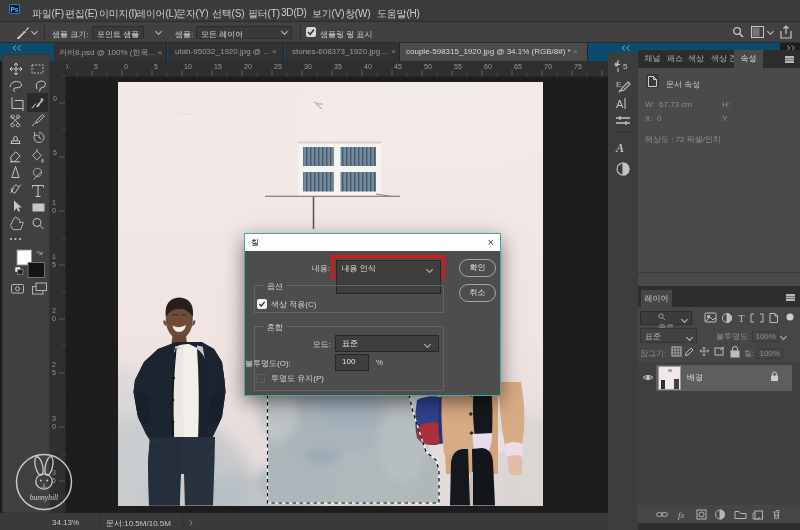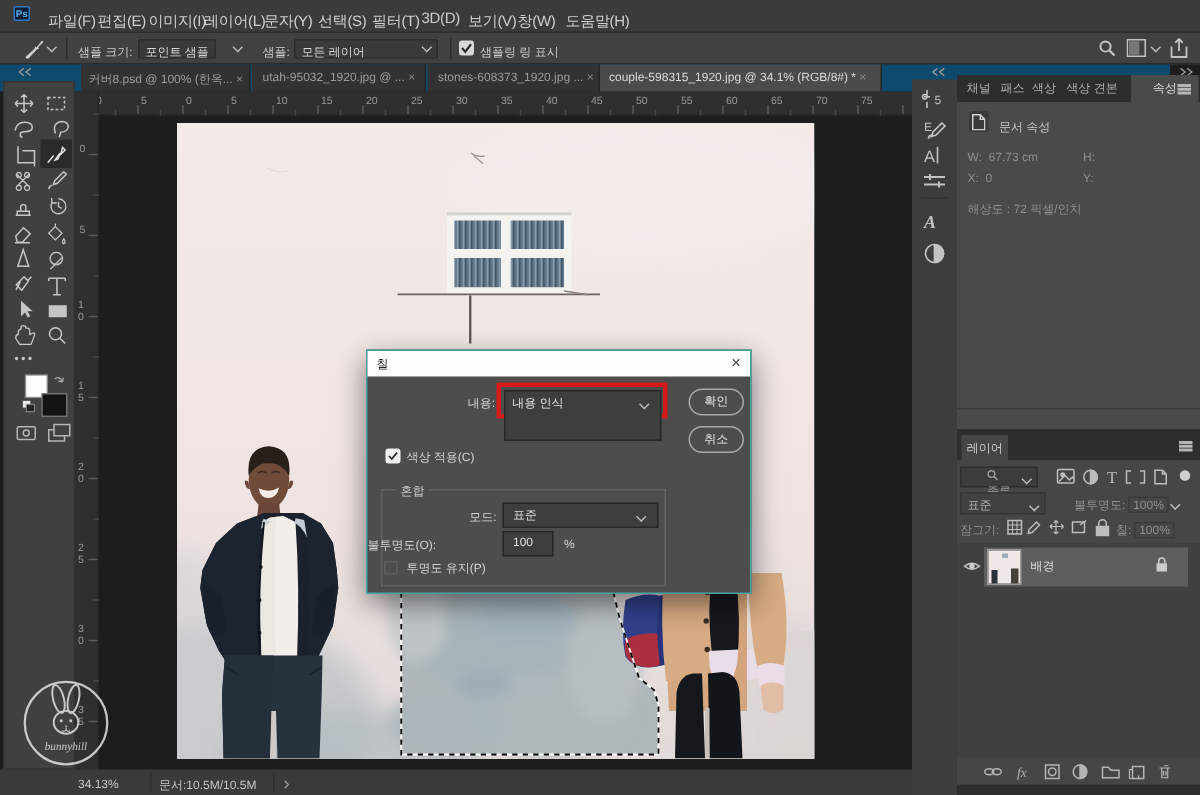--- a/index.html
+++ b/index.html
@@ -367,21 +367,21 @@
         <path d="M15 106 a6 6 0 0 1 0 12 Z" fill="#c2c2c2"></path>
 </g>
     </svg>
 </div>
 <div class="abs" id="rpanel">
   <div id="ptabs">
     <div class="ptab" style="left:3px;width:23px">채널</div>
     <div class="ptab" style="left:26px;width:22px">패스</div>
     <div class="ptab" style="left:47px;width:22px">색상</div>
     <div class="ptab" style="left:70px;width:40px">색상 견본</div>
-    <div class="ptab active" style="left:116px;width:45px">속성</div>
+    <div class="ptab active" style="left:96px;width:29px">속성</div>
   </div>
   <div class="abs" style="left:147px;top:6px;width:9px;height:1.5px;background:#b5b5b5;box-shadow:0 2.5px 0 #b5b5b5,0 5px 0 #b5b5b5"></div>
   <div class="abs" style="left:8px;top:24px;width:13px;height:14px;background:#3a3a3a;border-radius:2px"></div>
   <svg class="abs" style="left:10px;top:26px" width="9" height="11" viewBox="0 0 9 11">
       <path d="M0.5 0.5 h5 l3 3 v7 h-8 Z" fill="none" stroke="#cfcfcf"></path>
       <path d="M5.5 0.5 v3 h3" fill="none" stroke="#cfcfcf"></path>
     </svg>
   <div class="abs" style="left:28px;top:29px;font-size:8px;color:#c9c9c9">문서 속성</div>
   <div class="abs gray" style="left:7px;top:50px;font-size:8px">W:&nbsp; 67.73 cm</div>
   <div class="abs gray" style="left:84px;top:50px;font-size:8px">H:</div>
@@ -471,20 +471,23 @@
       <path d="M0.8 0.5 L3.2 3 L0.8 5.5" stroke="#9a9a9a" stroke-width="0.9" fill="none"></path>
     </svg>
 </div>
 <div class="abs" id="dialog">
   <div id="dtitle">칠<span style="position:absolute;right:6px;top:2px;color:#444;font-size:11px">×</span></div>
   <div class="dlabel" style="left:0;top:29px;width:85px;text-align:right">내용:</div>
   <div class="abs" style="left:86px;top:21px;width:114px;height:24px;border:3.5px solid #d51a1a"></div>
   <div class="dfield" style="left:90.5px;top:25.5px;width:105px;height:34px;padding:2.5px 5px">내용 인식<span class="chev" style="right:7px;top:5px"></span></div>
   <div class="dbtn" style="top:25px">확인</div>
   <div class="dbtn" style="top:50px">취소</div>
+  <div class="dgroup" style="top:51px;height:28px">
+      <div class="glabel">옵션</div>
+    </div>
   <div class="abs" style="left:12px;top:65px;width:10px;height:10px;background:#efefef;border-radius:2px;overflow:hidden">
       <svg style="display:block" width="10" height="10" viewBox="0 0 10 10">
         <path d="M2.3 5 l1.9 2 L7.7 2.8" stroke="#2a2a2a" stroke-width="1.2" fill="none"></path>
       </svg>
     </div>
   <div class="dlabel" style="left:26px;top:65px">색상 적용(C)</div>
   <div class="dgroup" style="top:92px;height:65px">
       <div class="glabel">혼합</div>
     </div>
   <div class="dlabel" style="left:0;top:105px;width:86px;text-align:right">모드:</div>

